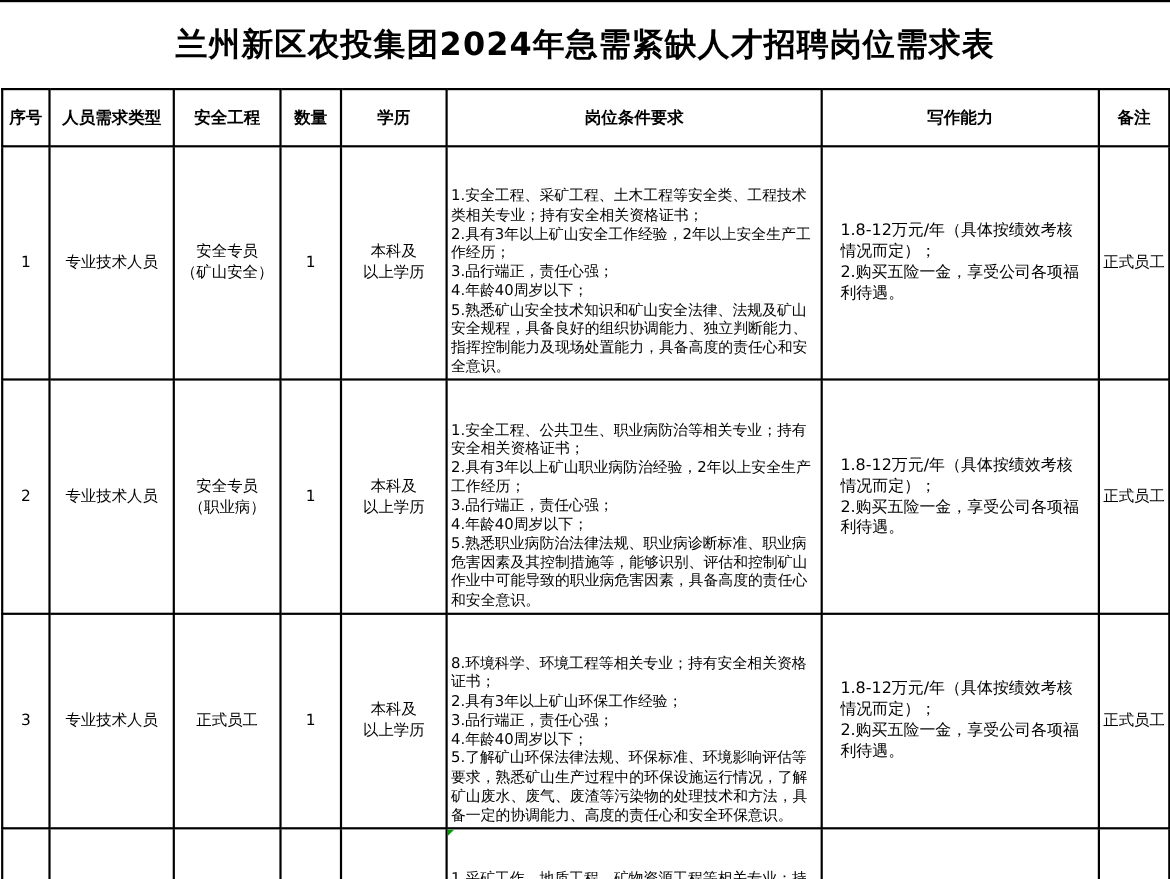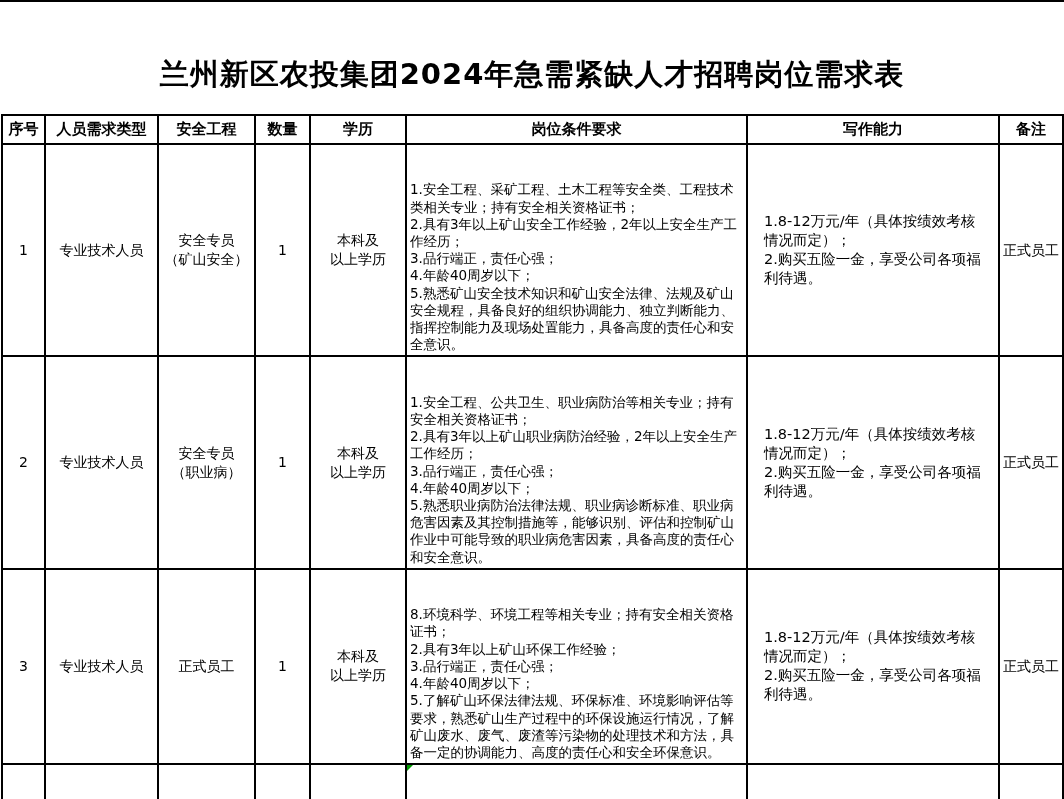--- a/index.html
+++ b/index.html
@@ -13,34 +13,33 @@
     border-top:2px solid #000;
     box-sizing:border-box;
     background:#fff;
     overflow:hidden;
   }
   .title-bar {
     height:78px;
     display:flex; align-items:center; justify-content:center;
     font-size:29px; font-weight:bold; letter-spacing:1px;
     white-space:nowrap;
-    margin-top:34px;
   }
   table.recruit {
     border-collapse:collapse;
     table-layout:fixed;
     width:1061px;
     margin-left:1px;
   }
   table.recruit th, table.recruit td {
     border:2px solid #000;
     overflow:hidden;
     box-sizing:border-box;
   }
-  thead tr { height:29px; }
+  thead tr { height:52px; }
   thead th {
     font-size:15px; font-weight:bold; text-align:center;
     padding:0 2px;
   }
   tbody tr:nth-child(1){ height:176px; }
   tbody tr:nth-child(2){ height:175px; }
   tbody tr:nth-child(3){ height:175px; }
   tbody tr:nth-child(4){ height:150px; }
   td.c {
     text-align:center; vertical-align:middle;

